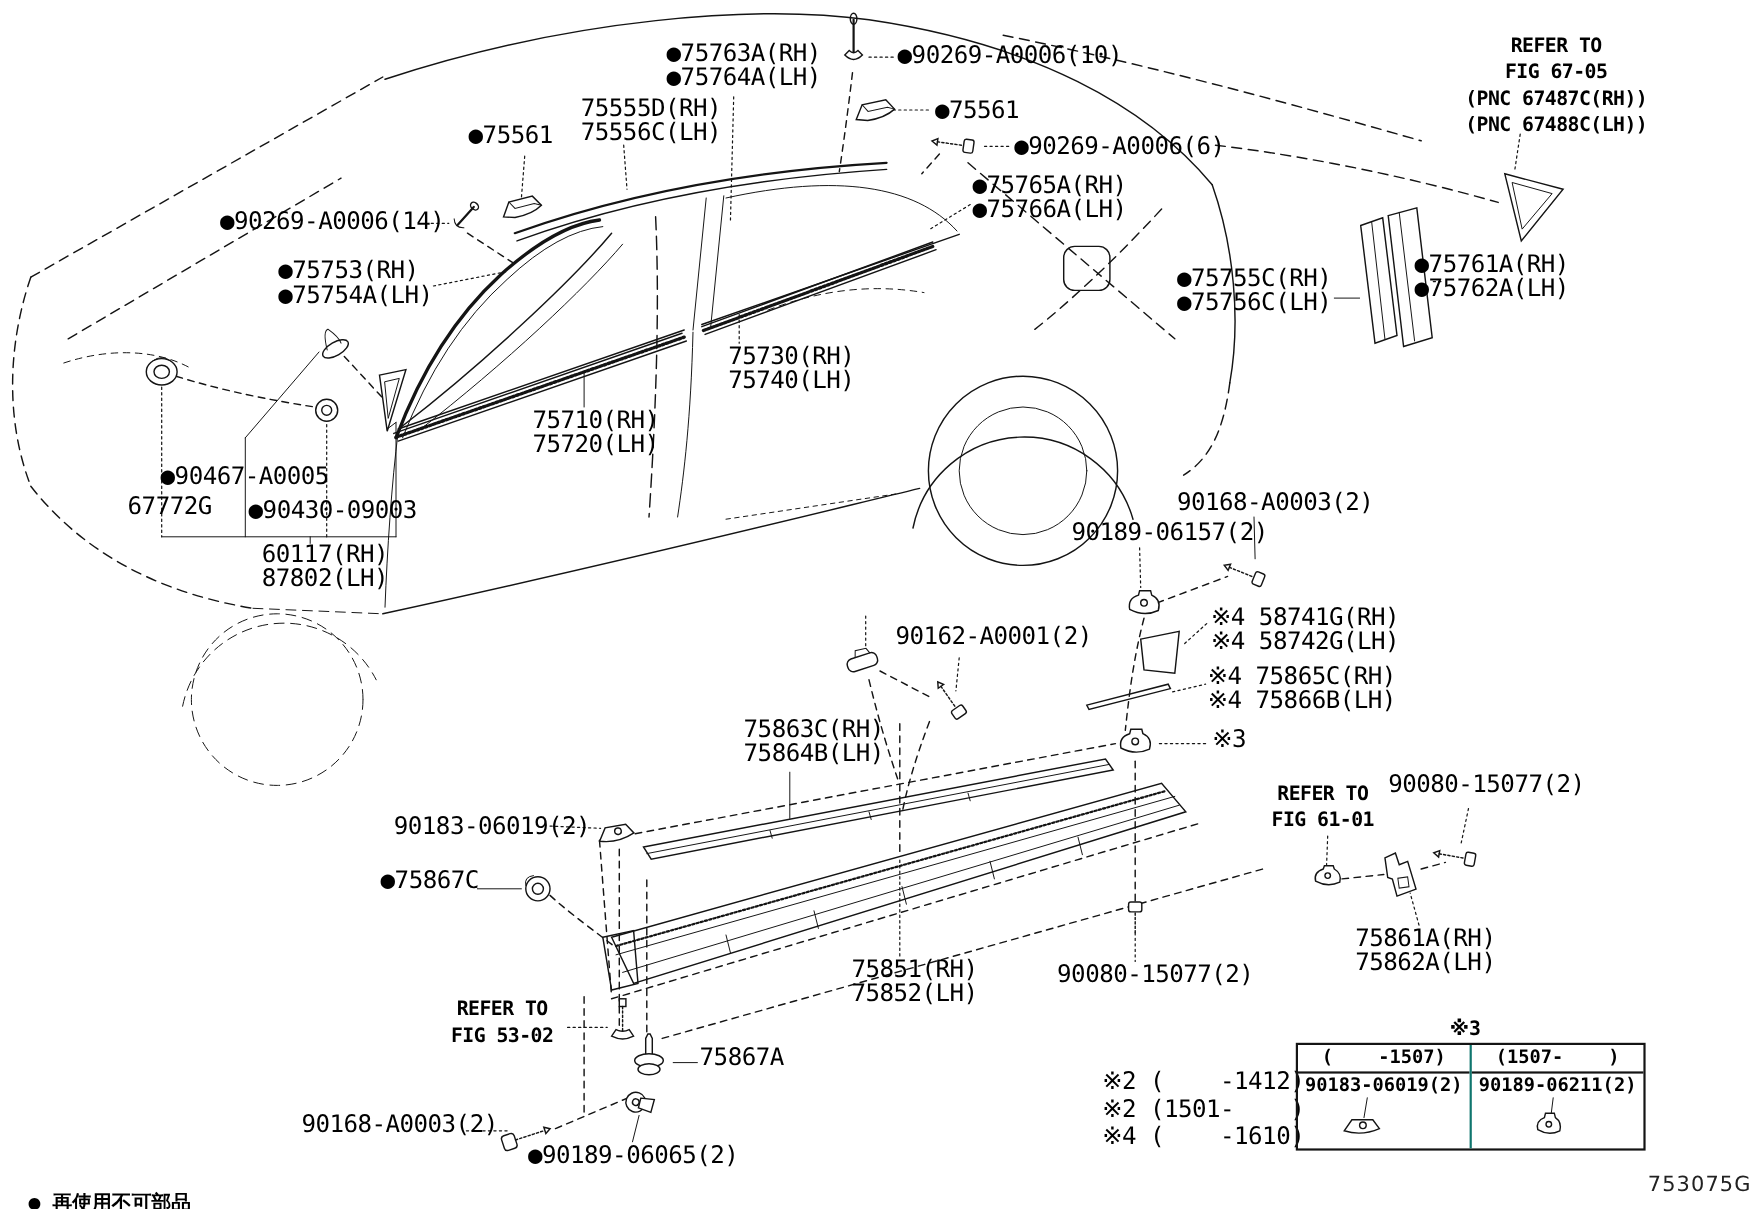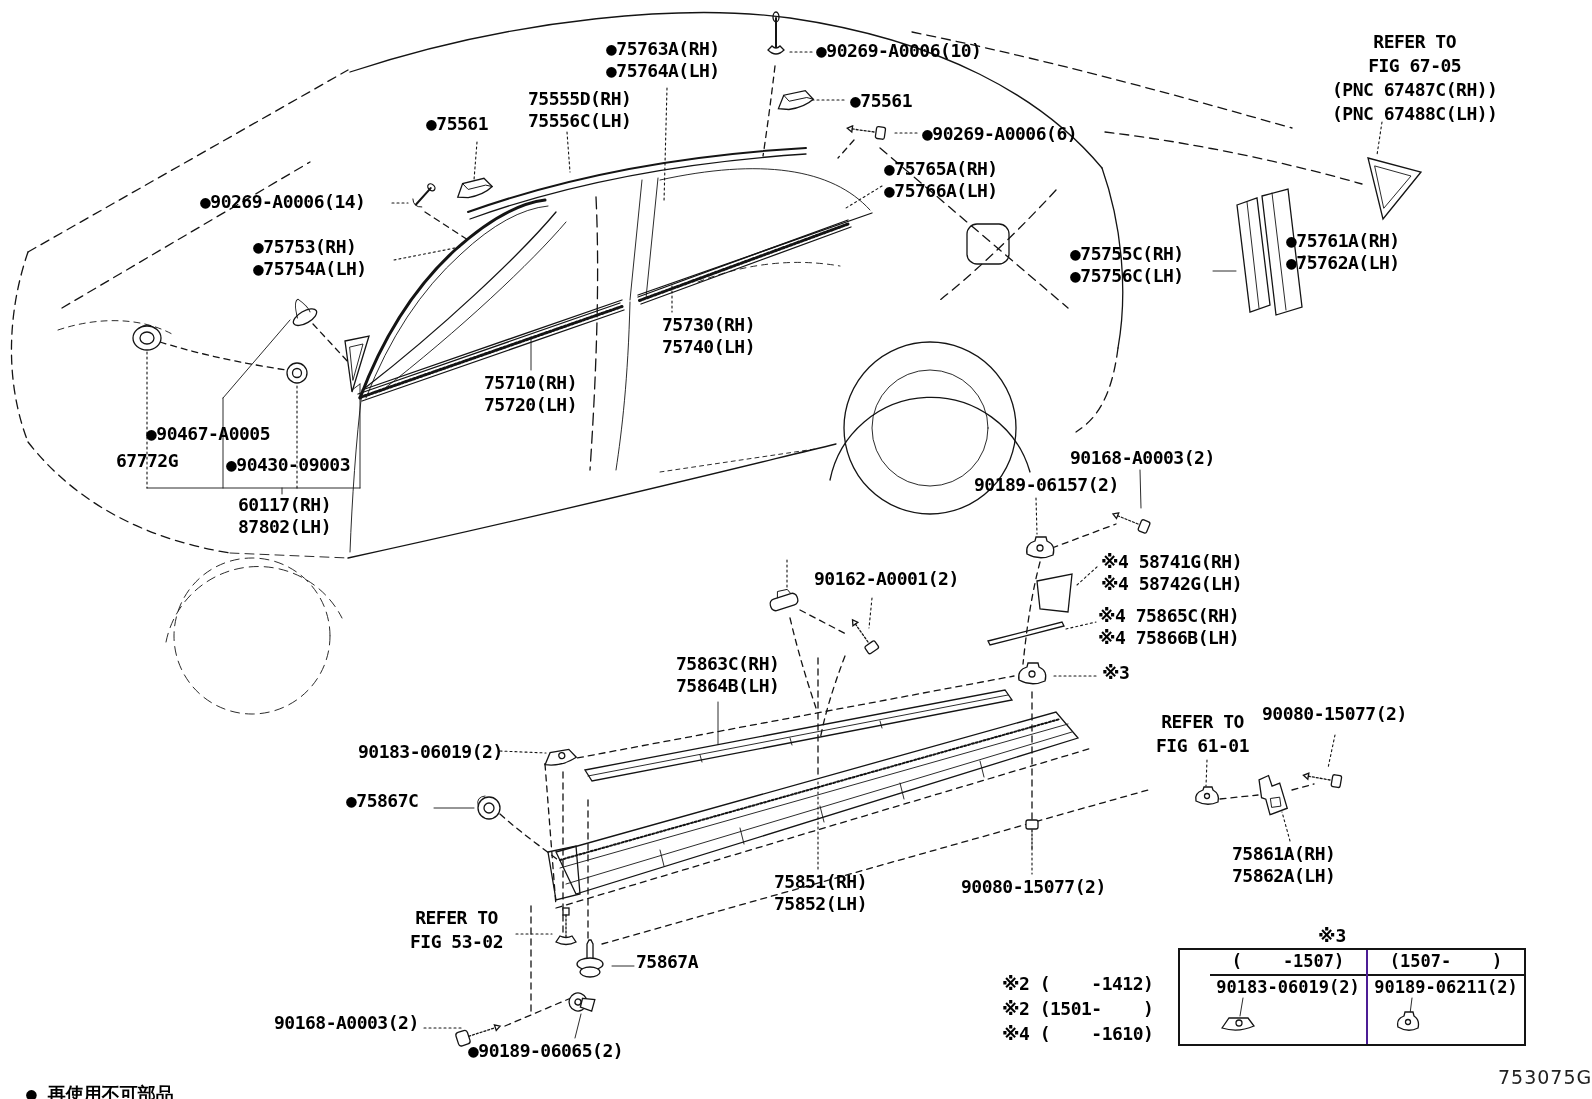--- a/index.html
+++ b/index.html
@@ -5,26 +5,26 @@
   html,body{margin:0;padding:0;background:#fff;}
   .stage{position:relative;width:1592px;height:1099px;background:#fff;overflow:hidden;
          font-family:"DejaVu Sans Mono","DejaVu Sans",monospace;color:#000;}
   svg.art{position:absolute;left:0;top:0;}
   svg.art path,svg.art circle,svg.art ellipse,svg.art rect{stroke:#141414;fill:none;stroke-width:1.3px;stroke-linecap:round;}
   .b2{stroke-width:2px !important}.b3{stroke-width:3px !important}.b08{stroke-width:.9px !important}
   .d96{stroke-dasharray:9 6}.d64{stroke-dasharray:6 5}.d44{stroke-dasharray:4 4}.d126{stroke-dasharray:12 6}
   .dot{stroke-dasharray:2 3;stroke-width:1.1px !important}
   .hatch{stroke-dasharray:2 2}
   .fw{fill:#fff !important}
-  .lbl{position:absolute;font-weight:bold;font-size:18px;line-height:22px;white-space:pre;letter-spacing:-.5px;}
+  .lbl{position:absolute;font-weight:normal;font-size:22px;line-height:22px;white-space:pre;letter-spacing:-.5px;}
   .ref{position:absolute;font-weight:bold;font-size:18px;line-height:24px;white-space:pre;letter-spacing:-.5px;text-align:center;}
   .code{position:absolute;font-family:"DejaVu Sans",sans-serif;font-weight:normal;font-size:19px;letter-spacing:1px;color:#222;}
-  .tbl{position:absolute;left:1178px;top:948px;width:314px;height:94px;border:2px solid #141414;display:flex;padding-left:30px;}
+  .tbl{position:absolute;left:1178px;top:948px;width:314px;height:94px;border:2px solid #141414;display:flex;}
   .tbl .col{flex:1;display:flex;flex-direction:column;}
-  .tbl .col+.col{border-left:2px solid #4c1d95;}
+  .tbl .col+.col{border-left:2px solid #0f766e;}
   .tbl .hd{height:24px;border-bottom:2px solid #141414;text-align:center;font-weight:bold;font-size:17px;line-height:23px;white-space:pre;}
   .tbl .bd{flex:1;text-align:center;font-weight:bold;font-size:17px;line-height:22px;white-space:pre;position:relative;}
   .tblcap{position:absolute;left:1318px;top:925px;font-weight:bold;font-size:18px;}
   .legend{position:absolute;left:26px;top:1024px;font-weight:bold;font-size:18px;line-height:28px;white-space:pre;}
 </style>
 </head>
 <body>
 
 <div class="stage">
 
@@ -340,21 +340,21 @@
 <div class="lbl" style="left:358px;top:741px"><div>90183-06019(2)</div></div>
 <div class="lbl" style="left:346px;top:790px"><div>●75867C</div></div>
 <div class="ref" style="left:1156px;top:710px"><div>REFER TO</div><div>FIG 61-01</div></div>
 <div class="lbl" style="left:1262px;top:703px"><div>90080-15077(2)</div></div>
 <div class="lbl" style="left:1232px;top:843px"><div>75861A(RH)</div><div>75862A(LH)</div></div>
 <div class="lbl" style="left:774px;top:871px"><div>75851(RH)</div><div>75852(LH)</div></div>
 <div class="lbl" style="left:961px;top:876px"><div>90080-15077(2)</div></div>
 <div class="ref" style="left:410px;top:906px"><div>REFER TO</div><div>FIG 53-02</div></div>
 <div class="lbl" style="left:636px;top:951px"><div>75867A</div></div>
 <div class="lbl" style="left:274px;top:1012px"><div>90168-A0003(2)</div></div>
-<div class="lbl" style="left:468px;top:1040px"><div>●90189-06065(2)</div></div>
+<div class="lbl" style="left:480px;top:1040px"><div>●90189-06065(2)</div></div>
 
 <div class="lbl" style="left:1002px;top:973px"><div>※2 (    -1412)</div></div>
 <div class="lbl" style="left:1002px;top:998px"><div>※2 (1501-    )</div></div>
 <div class="lbl" style="left:1002px;top:1023px"><div>※4 (    -1610)</div></div>
 
 <div class="tblcap">※3</div>
 <div class="tbl">
   <div class="col">
     <div class="hd">(    -1507)</div>
     <div class="bd">90183-06019(2)</div>

